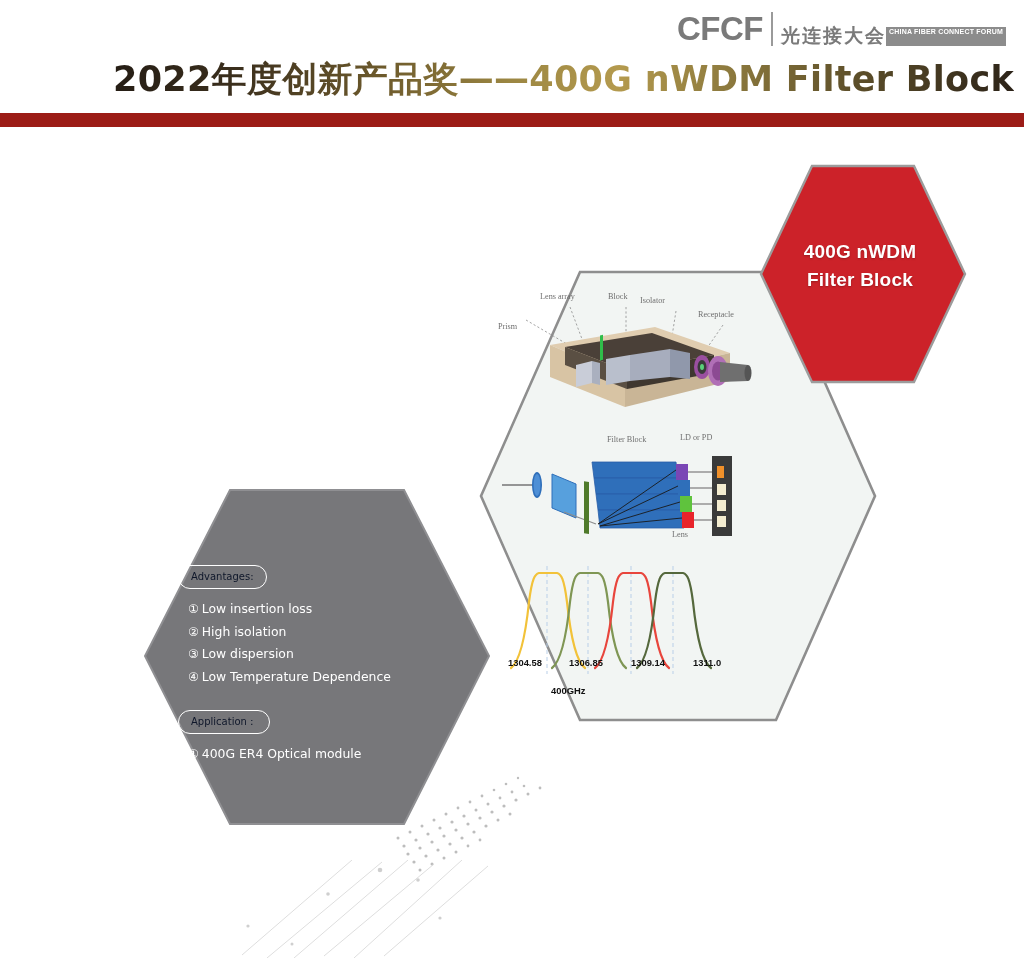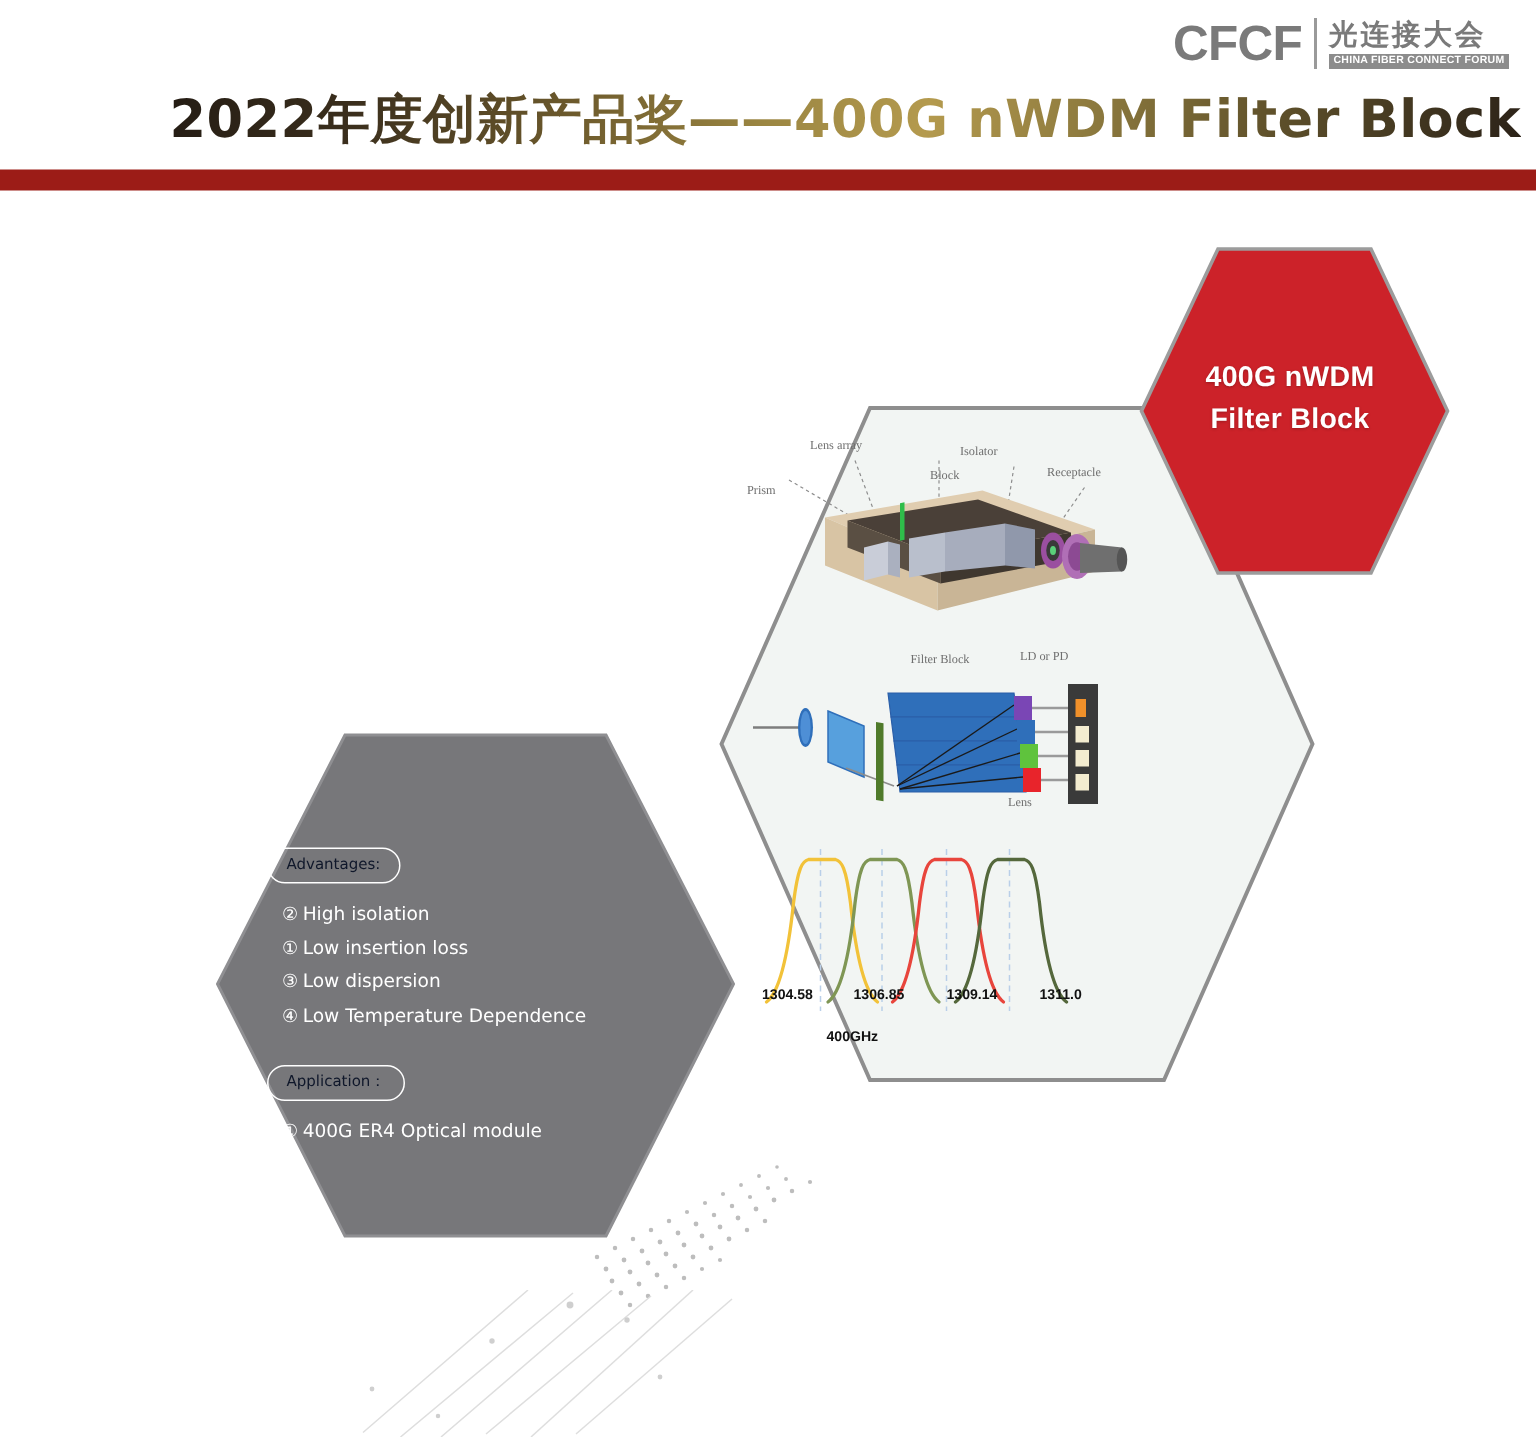--- a/index.html
+++ b/index.html
@@ -13,21 +13,21 @@
   #slide{position:absolute;left:0;top:0;width:1024px;height:958px;overflow:hidden;}
 
   
   .cfcf-logo{position:absolute;right:18px;top:6px;display:flex;align-items:flex-end;height:40px;}
   .cfcf-word{
     font-family:"Liberation Sans",sans-serif;
     font-weight:bold;font-size:33px;letter-spacing:-0.5px;
     color:#7a7a7a;line-height:34px;
   }
   .cfcf-div{width:2px;height:34px;background:#9a9a9a;margin:0 8px 0 8px;}
-  .cfcf-right{display:flex;flex-direction:column;justify-content:flex-end;}
+  .cfcf-right{display:flex;flex-direction:row;justify-content:flex-end;}
   .cfcf-cn{
     font-family:"DejaVu Sans",sans-serif;font-weight:bold;font-size:19px;
     color:#7a7a7a;letter-spacing:2px;line-height:21px;
   }
   .cfcf-en{
     background:#8c8c8c;color:#ffffff;font-size:7px;font-weight:bold;
     letter-spacing:0.2px;padding:1px 3px 1px 3px;margin-top:2px;
     line-height:8px;white-space:nowrap;
   }
 
@@ -141,21 +141,21 @@
         <ellipse cx="222" cy="82" rx="2" ry="3" fill="#5ad07a"></ellipse>
 
         <ellipse cx="238" cy="86" rx="10" ry="15" fill="#b06fb6"></ellipse>
         <ellipse cx="238" cy="86" rx="6" ry="9.5" fill="#8c4a93"></ellipse>
         <polygon points="240,77 268,80 268,96 240,97" fill="#6f6f6f"></polygon>
         <ellipse cx="268" cy="88" rx="3.5" ry="8" fill="#555555"></ellipse>
       </g>
     </svg>
     <div class="diag-label" style="left:18px;top:42px;">Prism</div>
     <div class="diag-label" style="left:60px;top:12px;">Lens array</div>
-    <div class="diag-label" style="left:140px;top:12px;margin-top:20px;">Block</div>
+    <div class="diag-label" style="left:128px;top:12px;">Block</div>
     <div class="diag-label" style="left:160px;top:16px;">Isolator</div>
     <div class="diag-label" style="left:218px;top:30px;">Receptacle</div>
 
     <svg width="260" height="115" viewBox="0 0 260 115" style="position:absolute;left:20px;top:160px;">
 
       <line x1="2" y1="45" x2="34" y2="45" stroke="#7d7d7d" stroke-width="1.6"></line>
 
       <ellipse cx="37" cy="45" rx="5" ry="13" fill="#2f6fba"></ellipse>
       <ellipse cx="37" cy="45" rx="3.4" ry="11" fill="#4e8fd6"></ellipse>
 
@@ -226,22 +226,22 @@
 
   <div class="hex" style="left:143px;top:488px;">
     <svg class="hex-svg" width="348" height="338" viewBox="0 0 348 338">
       <polygon points="87,2 261,2 346,168 261,336 87,336 2,168" fill="#77777a" stroke="#8f8f92" stroke-width="2"></polygon>
     </svg>
   </div>
 
   <div class="gray-content">
     <div class="pill">Advantages:</div>
     <ul class="bullets">
+      <li><span class="num">①</span><span>Low insertion loss</span></li>
       <li><span class="num">②</span><span>High isolation</span></li>
-      <li><span class="num">①</span><span>Low insertion loss</span></li>
       <li><span class="num">③</span><span>Low dispersion</span></li>
       <li><span class="num">④</span><span>Low Temperature Dependence</span></li>
     </ul>
     <div class="spacer-app"></div>
     <div class="pill">Application：</div>
     <ul class="bullets">
       <li><span class="num">①</span><span>400G ER4 Optical module</span></li>
     </ul>
   </div>
 

